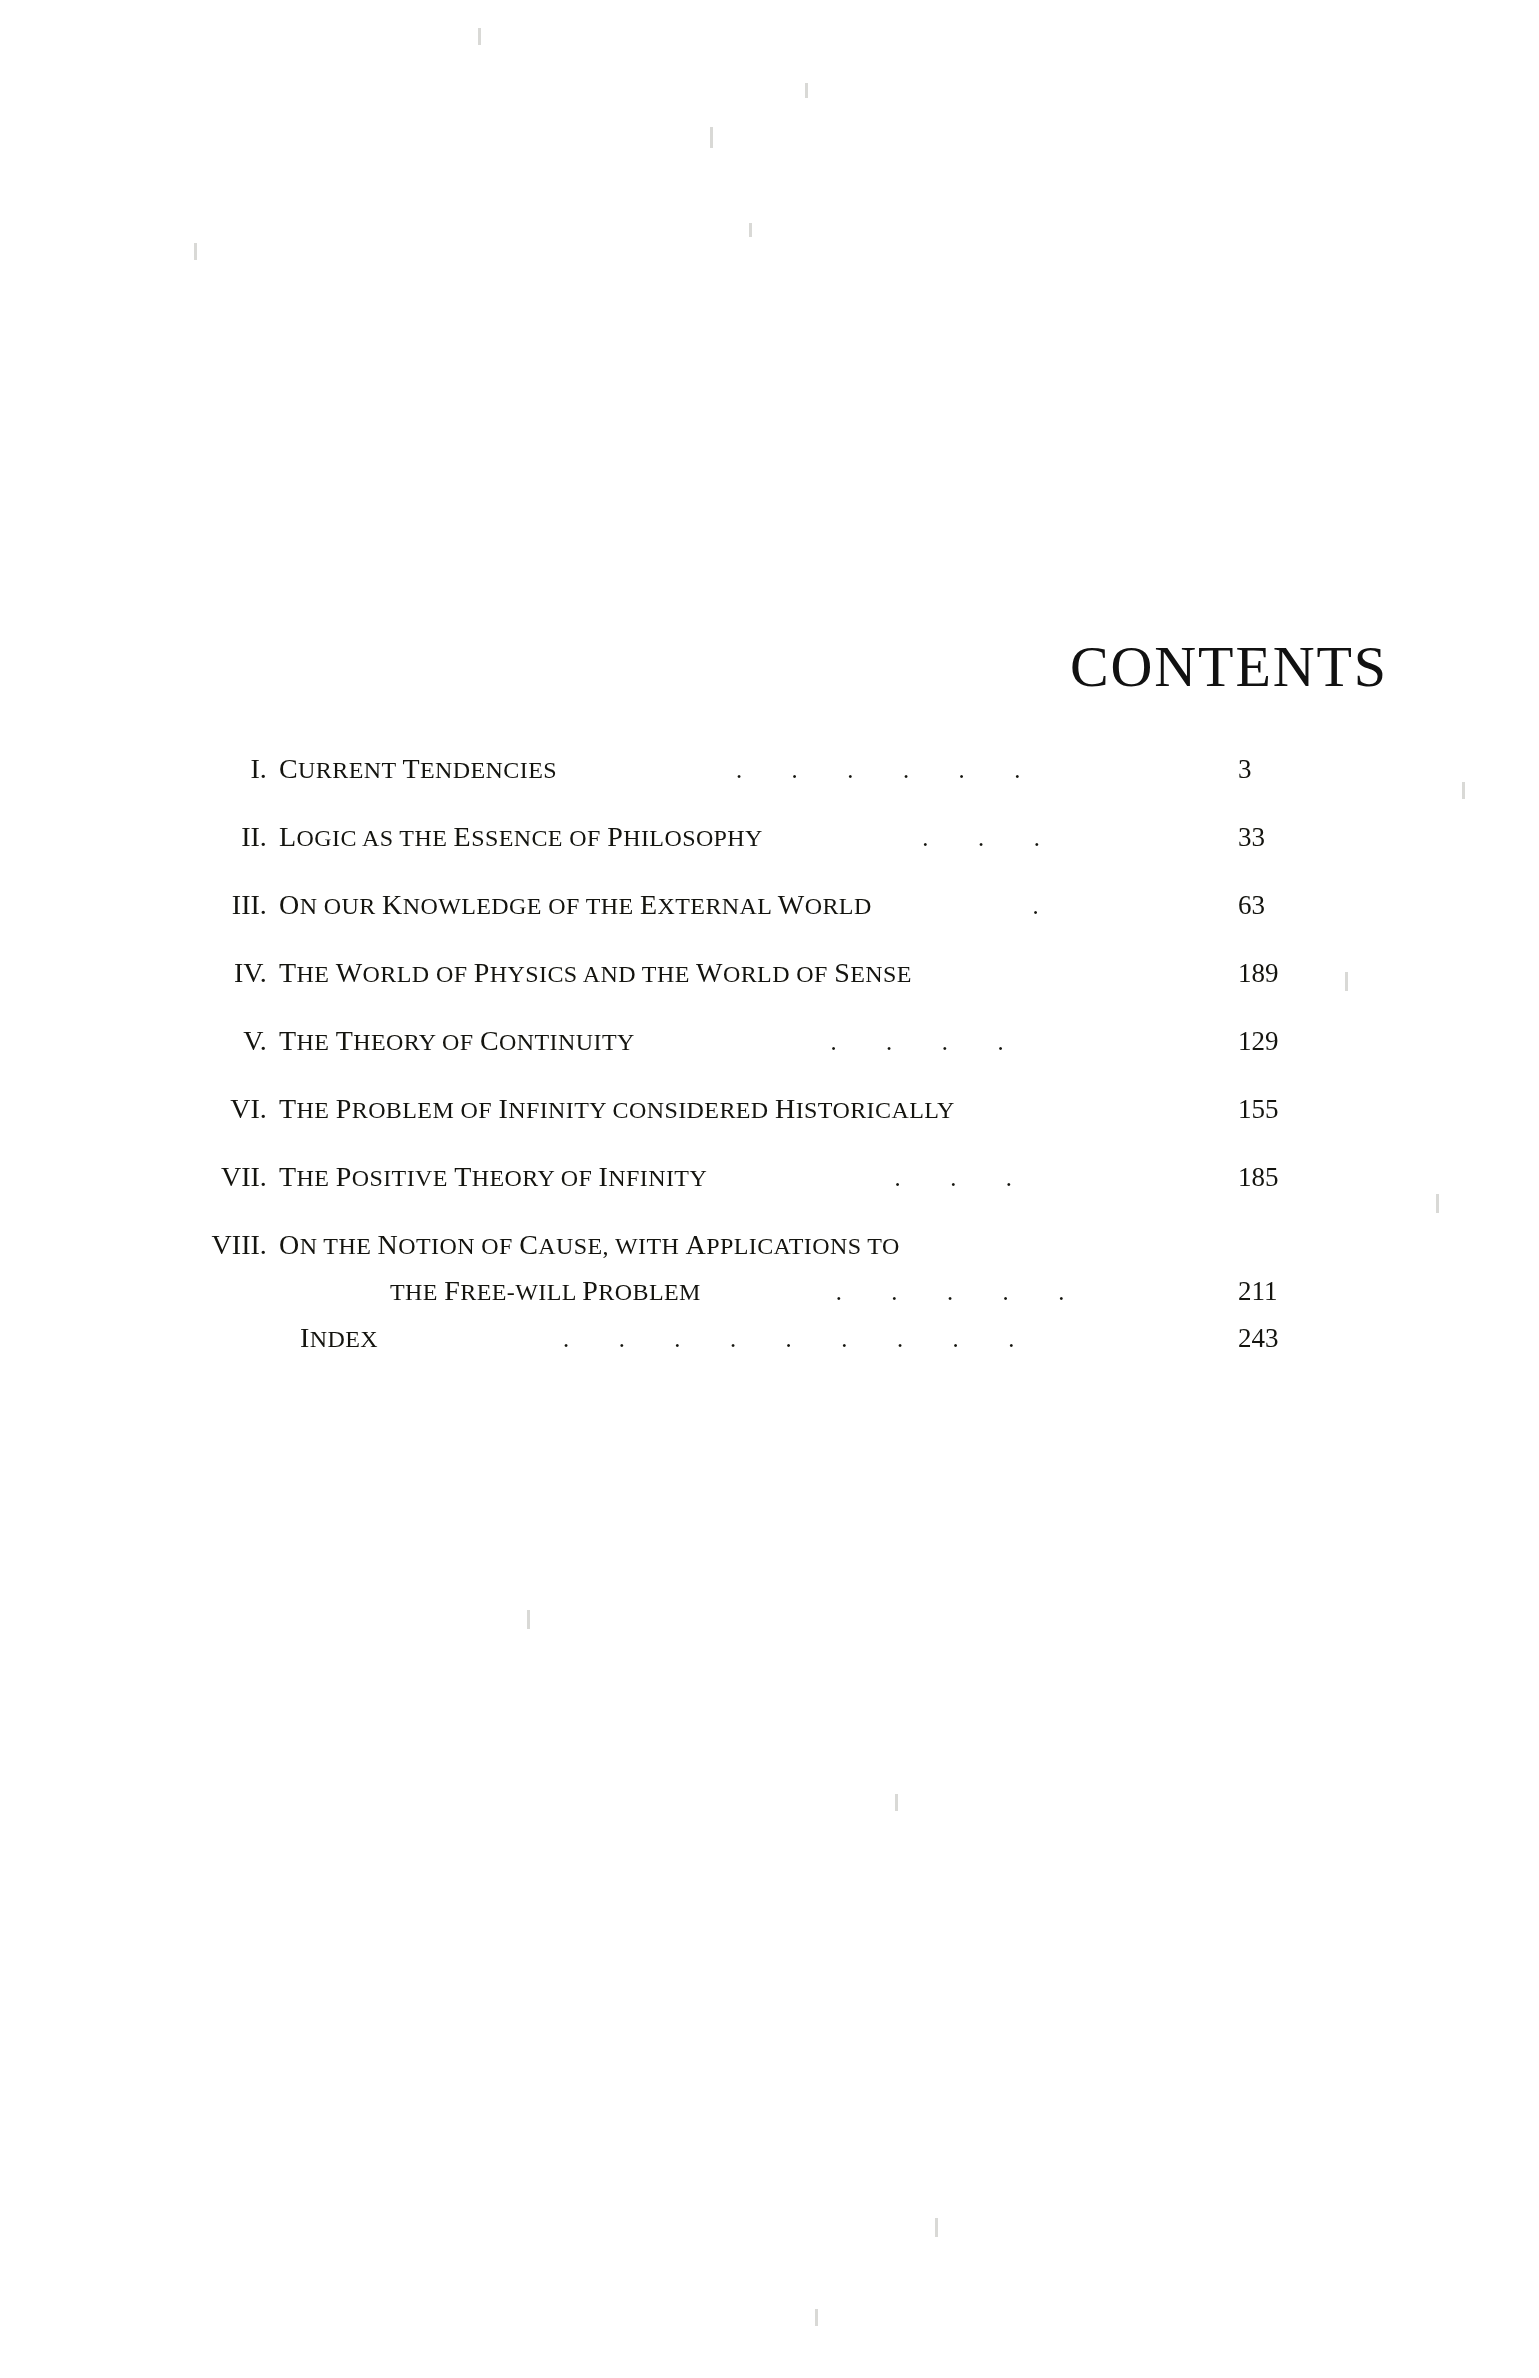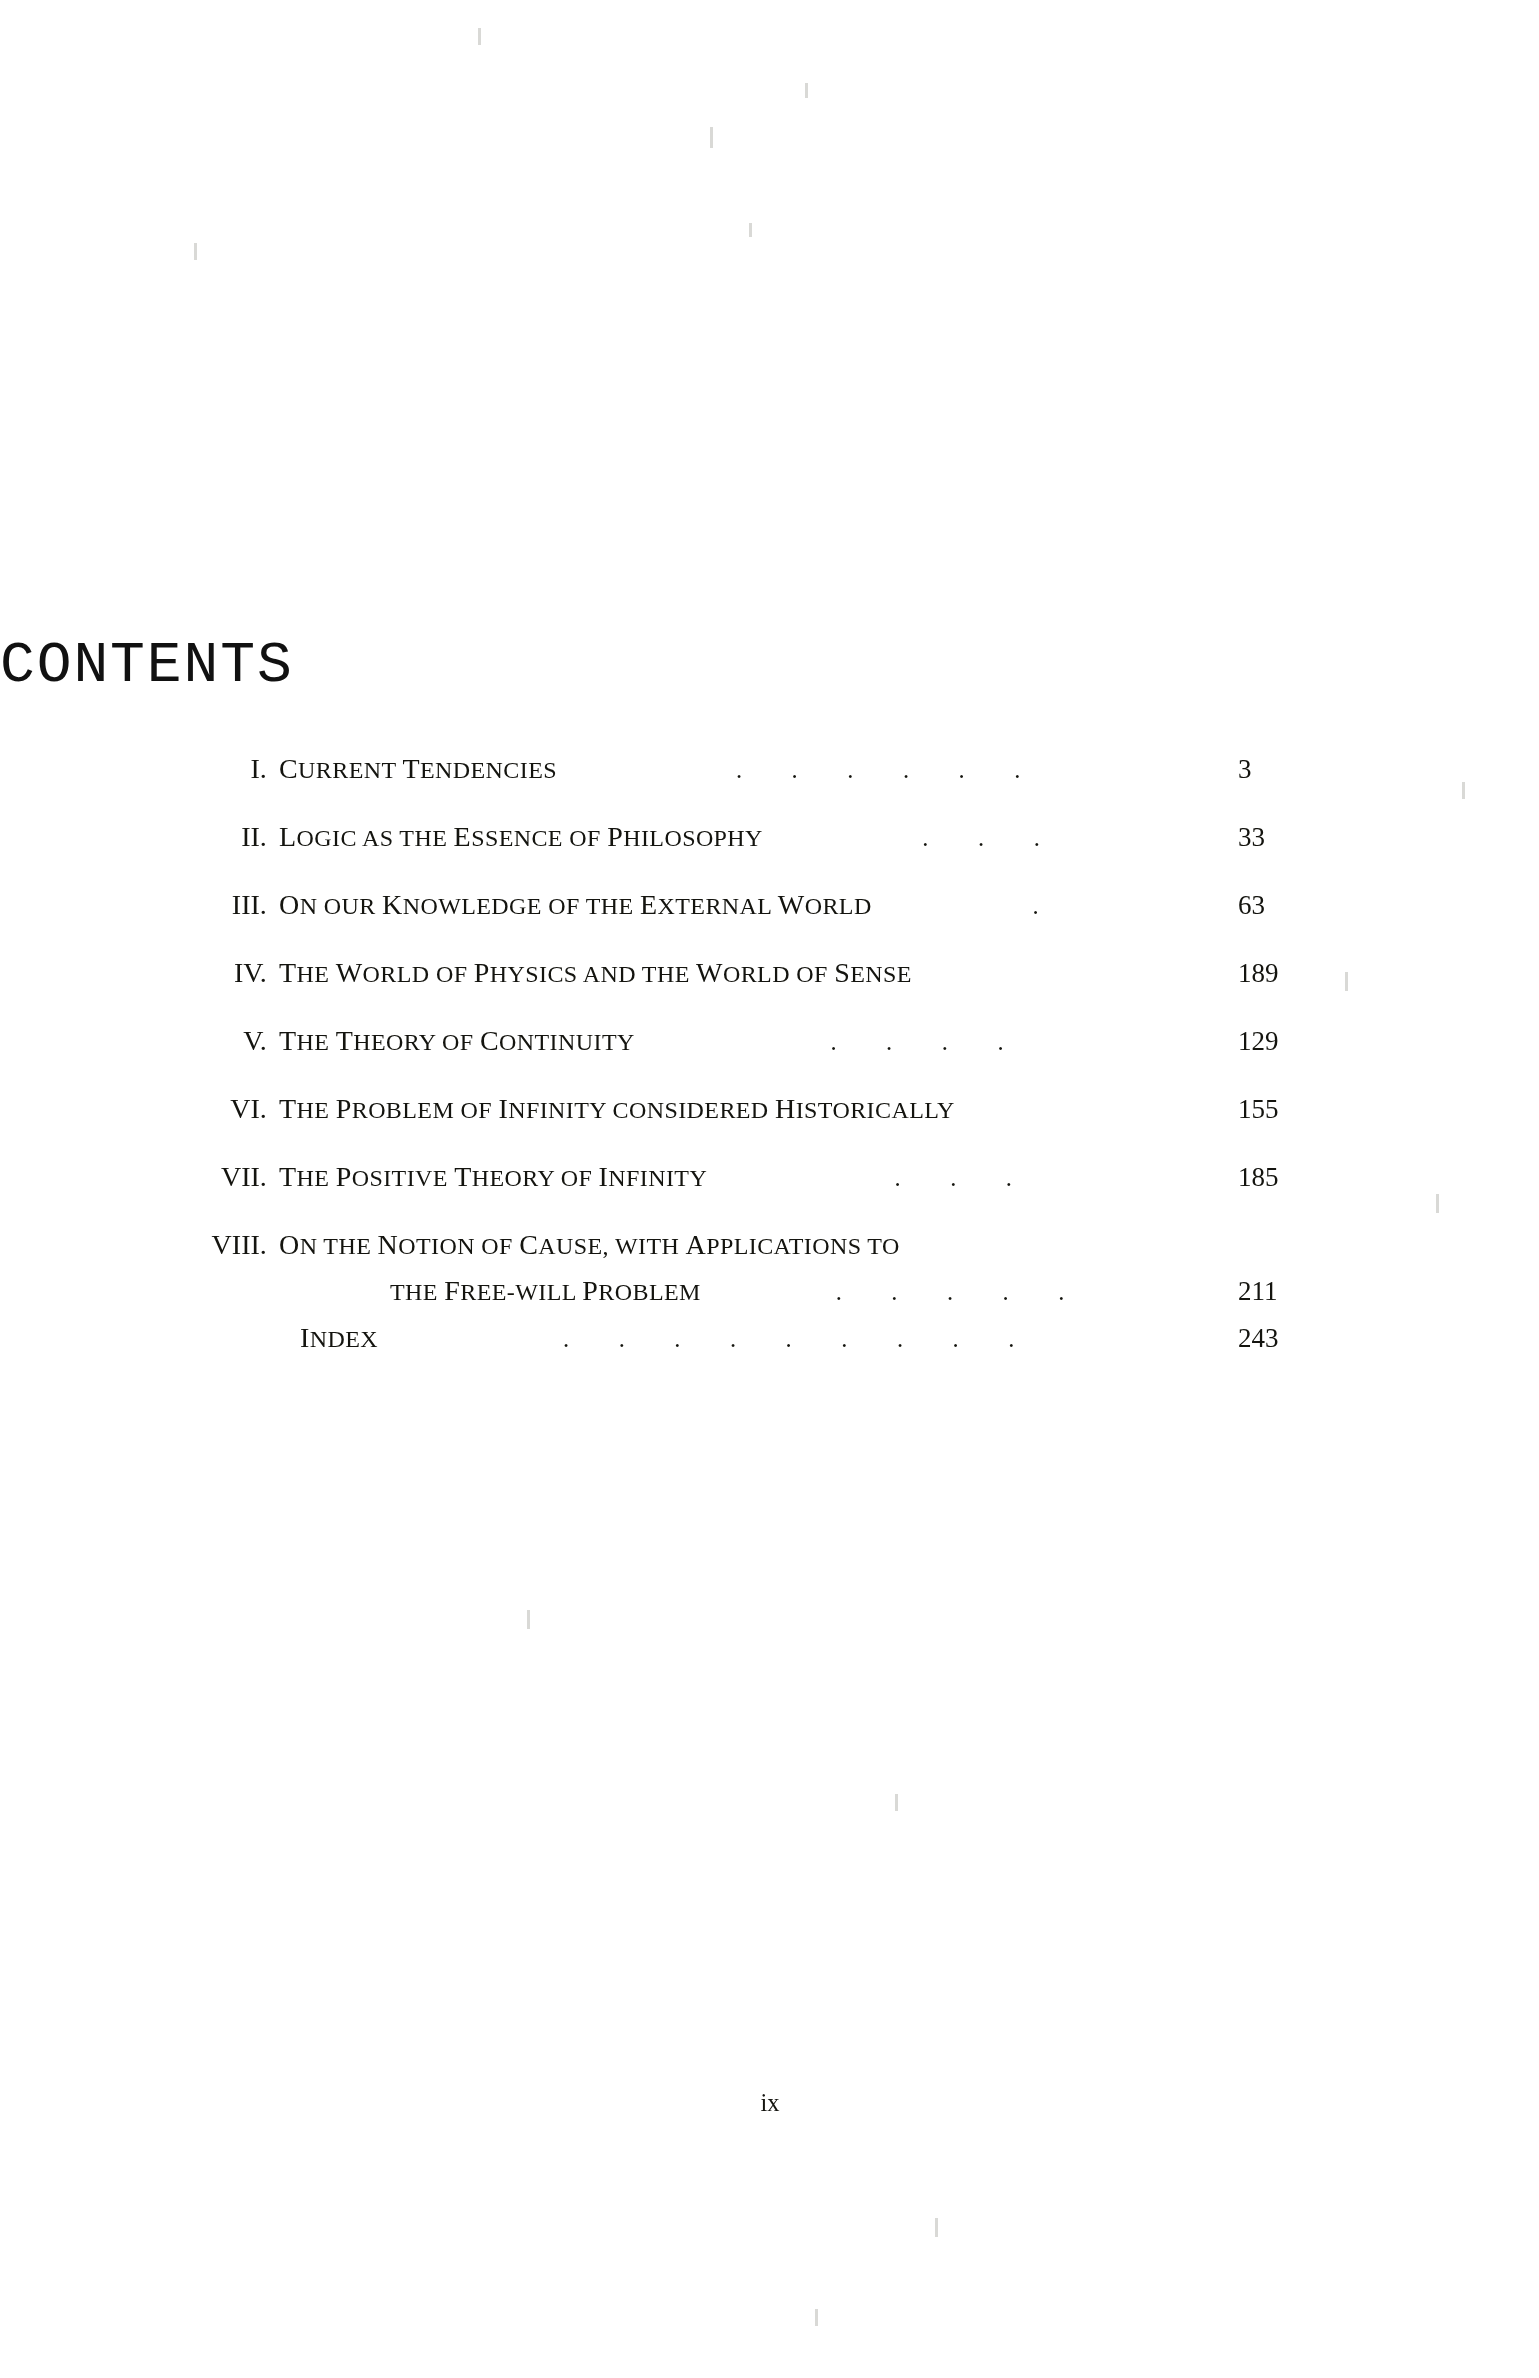--- a/index.html
+++ b/index.html
@@ -26,26 +26,25 @@
     position: absolute;
     background: #b9b9b4;
     opacity: .55;
   }
 
   .title {
     position: absolute;
     top: 633px;
     left: 0;
     width: 1388px;
-    text-align: left;
+    text-align: right;
     font-size: 58px;
     letter-spacing: 1.9px;
     font-weight: 400;
     color: #111;
-    font-family: Liberation Mono, monospace;
   }
 
   .toc {
     position: absolute;
     top: 753px;
     left: 174px;
     width: 1149px;
   }
 
   .colhead {
@@ -273,15 +272,14 @@
         <div class="line">
           <span class="txt" style="margin-left: 21px; text-transform: none;"><span class="cap">I</span><span class="scap">n</span><span class="scap">d</span><span class="scap">e</span><span class="scap">x</span></span>
           <span class="leader">.&nbsp;.&nbsp;.&nbsp;.&nbsp;.&nbsp;.&nbsp;.&nbsp;.&nbsp;.</span>
           <span class="pnum">243</span>
         </div>
       </div>
     </div>
 
   </div>
 
-  <div class="folio">ix</div>
 </div>
 
 
 </body></html>

